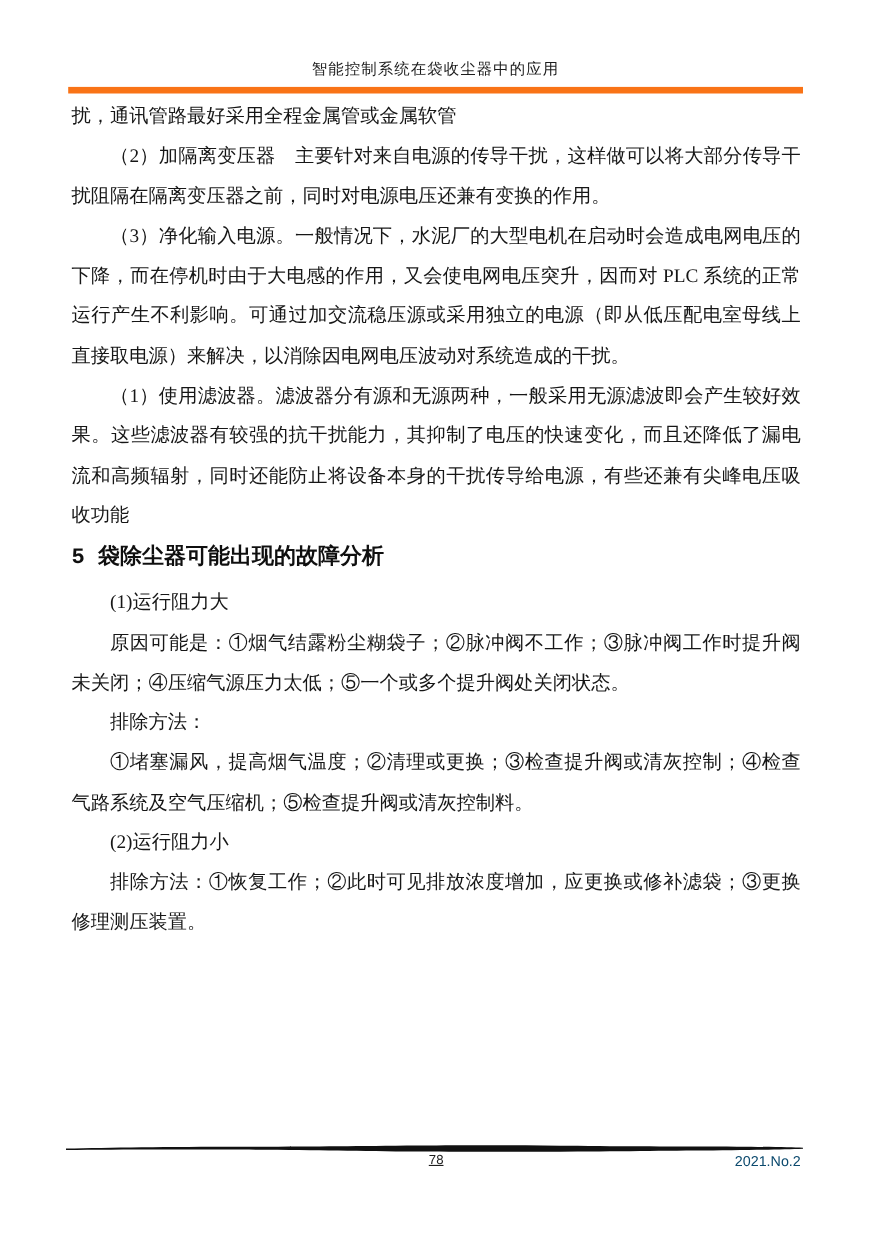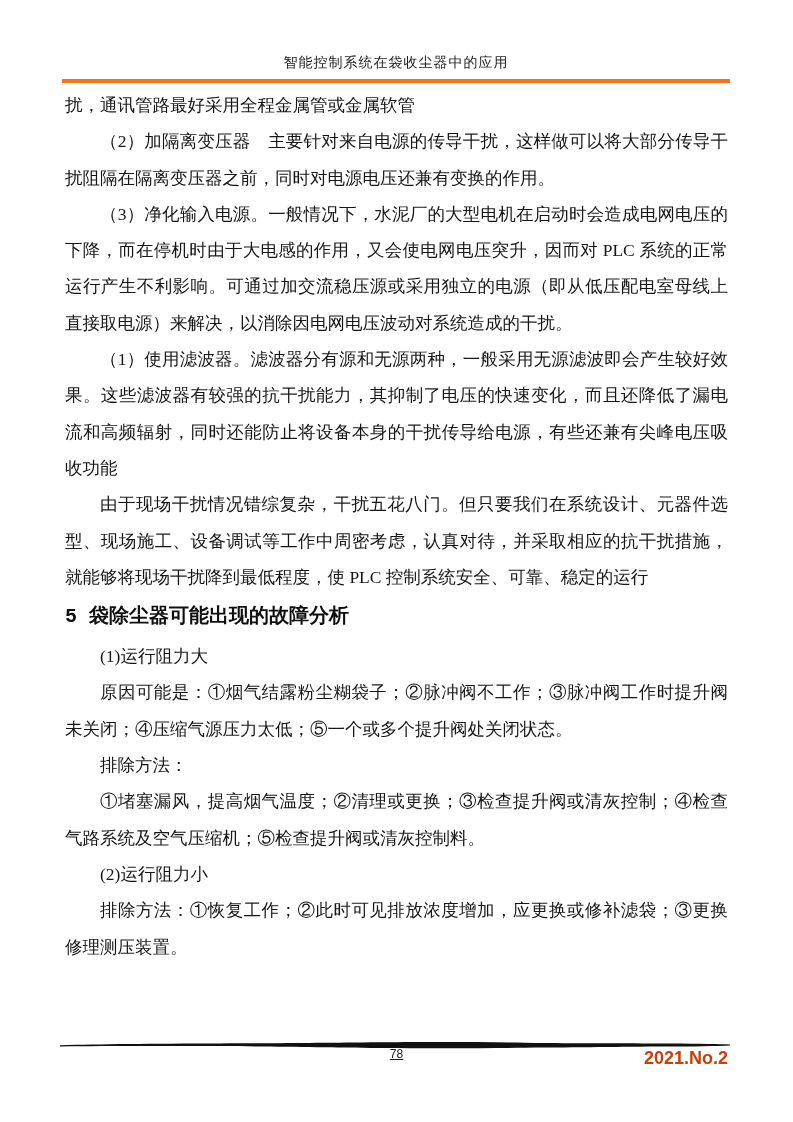--- a/index.html
+++ b/index.html
@@ -15,21 +15,21 @@
     overflow: hidden;
     font-family: "Liberation Serif", "DejaVu Serif", serif;
     color: #161616;
   }
   .header {
     position: absolute;
     left: 62px;
     top: 54px;
     width: 668px;
     text-align: center;
-    border-bottom: 4px solid #f97316;
+    border-bottom: 6px solid #f97316;
     padding-bottom: 7px;
   }
   .header-title {
     font-size: 14px;
     letter-spacing: 1px;
     color: #1c1c1c;
   }
   .content {
     position: absolute;
     left: 65px;
@@ -78,40 +78,39 @@
     right: 0;
     text-align: center;
     font-size: 12px;
     color: #1c1c1c;
     text-decoration: underline;
   }
   .footer-issue {
     position: absolute;
     right: 0;
     top: 1px;
-    font-size: 18px;
-    font-weight: 700;
-    color: #c2410c;
+    font-size: 13px;
+    font-weight: 400;
+    color: #0c4a6e;
   }
 </style>
 </head>
 <body>
 
 <div class="page">
 
   <div class="header">
     <div class="header-title">智能控制系统在袋收尘器中的应用</div>
   </div>
 
   <div class="content">
     <p class="no-indent">扰，通讯管路最好采用全程金属管或金属软管</p>
     <p>（2）加隔离变压器　主要针对来自电源的传导干扰，这样做可以将大部分传导干扰阻隔在隔离变压器之前，同时对电源电压还兼有变换的作用。</p>
     <p>（3）净化输入电源。一般情况下，水泥厂的大型电机在启动时会造成电网电压的下降，而在停机时由于大电感的作用，又会使电网电压突升，因而对 PLC 系统的正常运行产生不利影响。可通过加交流稳压源或采用独立的电源（即从低压配电室母线上直接取电源）来解决，以消除因电网电压波动对系统造成的干扰。</p>
     <p>（1）使用滤波器。滤波器分有源和无源两种，一般采用无源滤波即会产生较好效果。这些滤波器有较强的抗干扰能力，其抑制了电压的快速变化，而且还降低了漏电流和高频辐射，同时还能防止将设备本身的干扰传导给电源，有些还兼有尖峰电压吸收功能</p>
-    <p>由于现场干扰情况错综复杂，干扰五花八门。但只要我们在系统设计、元器件选型、现场施工、设备调试等工作中周密考虑，认真对待，并采取相应的抗干扰措施，就能够将现场干扰降到最低程度，使 PLC 控制系统安全、可靠、稳定的运行</p>
 
     <h2 class="section-heading">5 袋除尘器可能出现的故障分析</h2>
 
     <p>(1)运行阻力大</p>
     <p>原因可能是：①烟气结露粉尘糊袋子；②脉冲阀不工作；③脉冲阀工作时提升阀未关闭；④压缩气源压力太低；⑤一个或多个提升阀处关闭状态。</p>
     <p>排除方法：</p>
     <p>①堵塞漏风，提高烟气温度；②清理或更换；③检查提升阀或清灰控制；④检查气路系统及空气压缩机；⑤检查提升阀或清灰控制料。</p>
     <p>(2)运行阻力小</p>
     <p>排除方法：①恢复工作；②此时可见排放浓度增加，应更换或修补滤袋；③更换修理测压装置。</p>
   </div>

